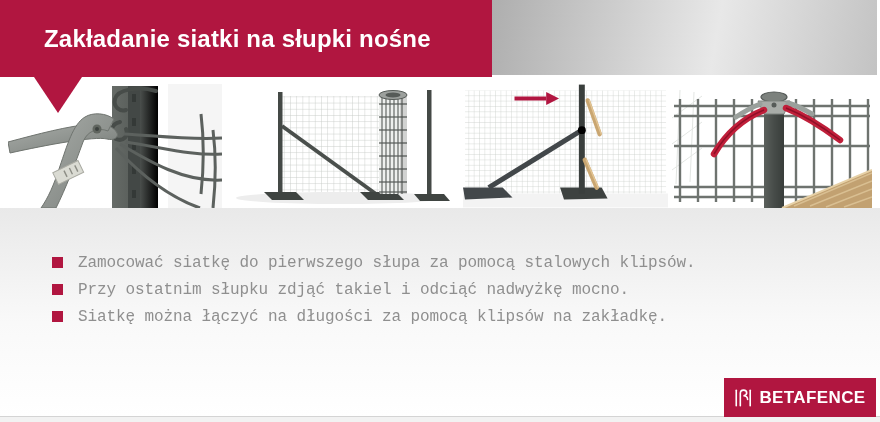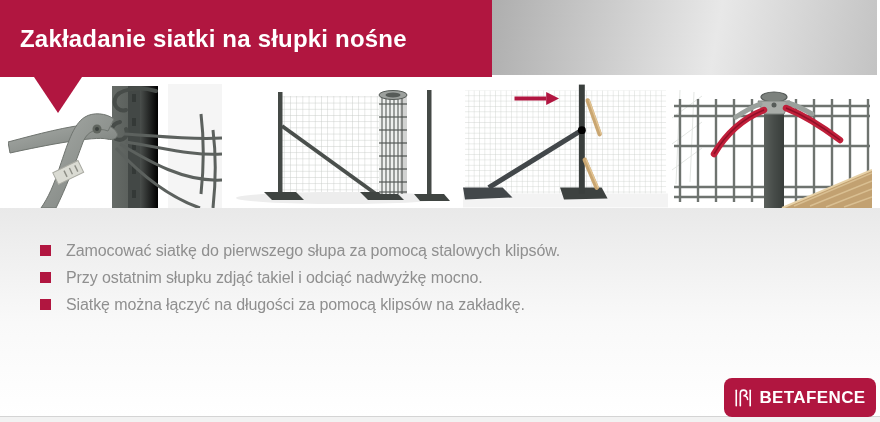--- a/index.html
+++ b/index.html
@@ -6,21 +6,21 @@
   .page{
     position:relative;width:880px;height:422px;background:#ffffff;
     overflow:hidden;font-family:"Liberation Sans", sans-serif;
   }
   
   .banner{
     position:absolute;left:0;top:0;width:492px;height:77px;
     background:#b11640;z-index:3;
   }
   .banner h1{
-    margin:0;padding-left:20px;line-height:77px;font-size:24px;
+    margin:0;padding-left:44px;line-height:77px;font-size:24px;
     font-weight:bold;color:#ffffff;letter-spacing:.2px;white-space:nowrap;
   }
   .banner-pointer{
     position:absolute;left:34px;top:77px;width:0;height:0;z-index:4;
     border-left:24px solid transparent;border-right:24px solid transparent;
     border-top:36px solid #b11640;
   }
   .gradient-bar{
     position:absolute;left:492px;top:0;width:385px;height:75px;z-index:2;
     background:linear-gradient(100deg,#aeaeae 0%,#e8e8e8 58%,#c3c3c3 100%);
@@ -35,35 +35,35 @@
   
   .panel{
     position:absolute;left:0;top:208px;width:880px;height:208px;
     background:linear-gradient(#e9e9e9 0%,#f9f9f9 55%,#ffffff 100%);
   }
   .bottom-strip{
     position:absolute;left:0;top:416px;width:880px;height:6px;
     background:#f2f2f2;border-top:1px solid #d4d4d4;box-sizing:border-box;
   }
   ul.instructions{
-    list-style:none;margin:4px;padding:25px 0 0 0;
+    list-style:none;margin:16px;padding:25px 0 0 0;font-family:Liberation Mono, monospace;
   }
   ul.instructions li{
     display:flex;align-items:center;height:27px;
     font-size:16px;color:#8f8f8f;letter-spacing:-.1px;
   }
   ul.instructions .bullet{
     flex:0 0 auto;width:11px;height:11px;background:#b11640;
     margin-left:36px;margin-right:15px;
   }
   
   .logo{
     position:absolute;left:724px;top:378px;width:152px;height:39px;
     background:#b11640;display:flex;align-items:center;justify-content:center;
-    gap:7px;z-index:5;border-radius:8px;
+    gap:7px;z-index:5;
   }
   .logo .brand{
     color:#ffffff;font-weight:bold;font-size:17px;letter-spacing:.4px;
   }
   .logo svg{display:block;}
 </style>
 </head>
 <body>
 
 <div class="page">

